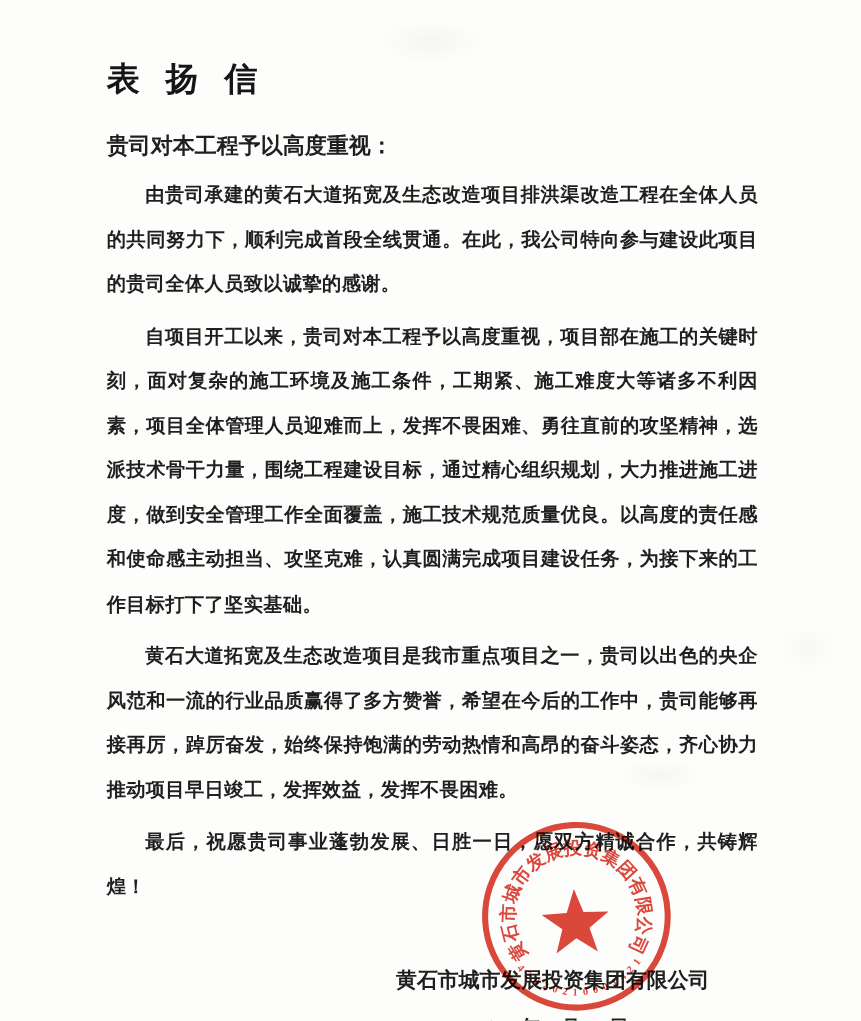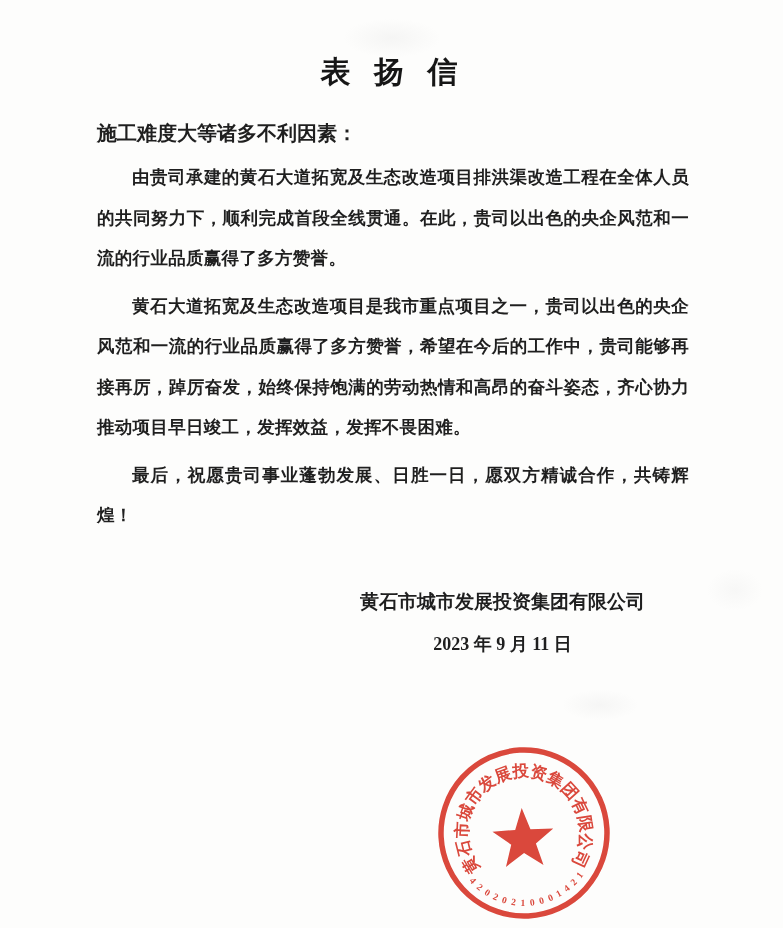--- a/index.html
+++ b/index.html
@@ -18,21 +18,20 @@
       radial-gradient(40px 30px at 735px 590px, rgba(170,170,170,.07), transparent 70%),
       #fdfdfc;
     color: #1f1f1f;
   }
   .content {
     position: absolute;
     left: 97px; right: 94px; top: 0;
   }
   .title {
     margin: 52px 0 0 0;
-    text-align: center;
     font-size: 30px;
     font-weight: bold;
     letter-spacing: 8px;
     color: #161616;
   }
   .salutation {
     margin-top: 26px;
     font-size: 20px;
     font-weight: 600;
     line-height: 28px;
@@ -73,23 +72,24 @@
     transform: rotate(-3deg);
   }
   .seal text { font-family: "Liberation Serif", "DejaVu Serif", serif; }
 </style>
 </head>
 <body>
 
 <div class="page">
   <div class="content">
     <h1 class="title">表 扬 信</h1>
-    <div class="salutation">施工难度大等诸多不利因素：</div>
+    <div class="salutation">贵司对本工程予以高度重视：</div>
     <div class="body-paragraphs">
-      <p>由贵司承建的黄石大道拓宽及生态改造项目排洪渠改造工程在全体人员的共同努力下，顺利完成首段全线贯通。在此，贵司以出色的央企风范和一流的行业品质赢得了多方赞誉。</p>
+      <p>由贵司承建的黄石大道拓宽及生态改造项目排洪渠改造工程在全体人员的共同努力下，顺利完成首段全线贯通。在此，我公司特向参与建设此项目的贵司全体人员致以诚挚的感谢。</p>
+      <p>自项目开工以来，贵司对本工程予以高度重视，项目部在施工的关键时刻，面对复杂的施工环境及施工条件，工期紧、施工难度大等诸多不利因素，项目全体管理人员迎难而上，发挥不畏困难、勇往直前的攻坚精神，选派技术骨干力量，围绕工程建设目标，通过精心组织规划，大力推进施工进度，做到安全管理工作全面覆盖，施工技术规范质量优良。以高度的责任感和使命感主动担当、攻坚克难，认真圆满完成项目建设任务，为接下来的工作目标打下了坚实基础。</p>
       <p>黄石大道拓宽及生态改造项目是我市重点项目之一，贵司以出色的央企风范和一流的行业品质赢得了多方赞誉，希望在今后的工作中，贵司能够再接再厉，踔厉奋发，始终保持饱满的劳动热情和高昂的奋斗姿态，齐心协力推动项目早日竣工，发挥效益，发挥不畏困难。</p>
       <p>最后，祝愿贵司事业蓬勃发展、日胜一日，愿双方精诚合作，共铸辉煌！</p>
     </div>
     <div class="signature">
       <div class="sig-company">黄石市城市发展投资集团有限公司</div>
       <div class="sig-date">2023 年 9 月 11 日</div>
     </div>
   </div>
 
   <svg class="seal" width="176" height="176" viewBox="0 0 176 176" style="color: rgb(217, 56, 43);">

